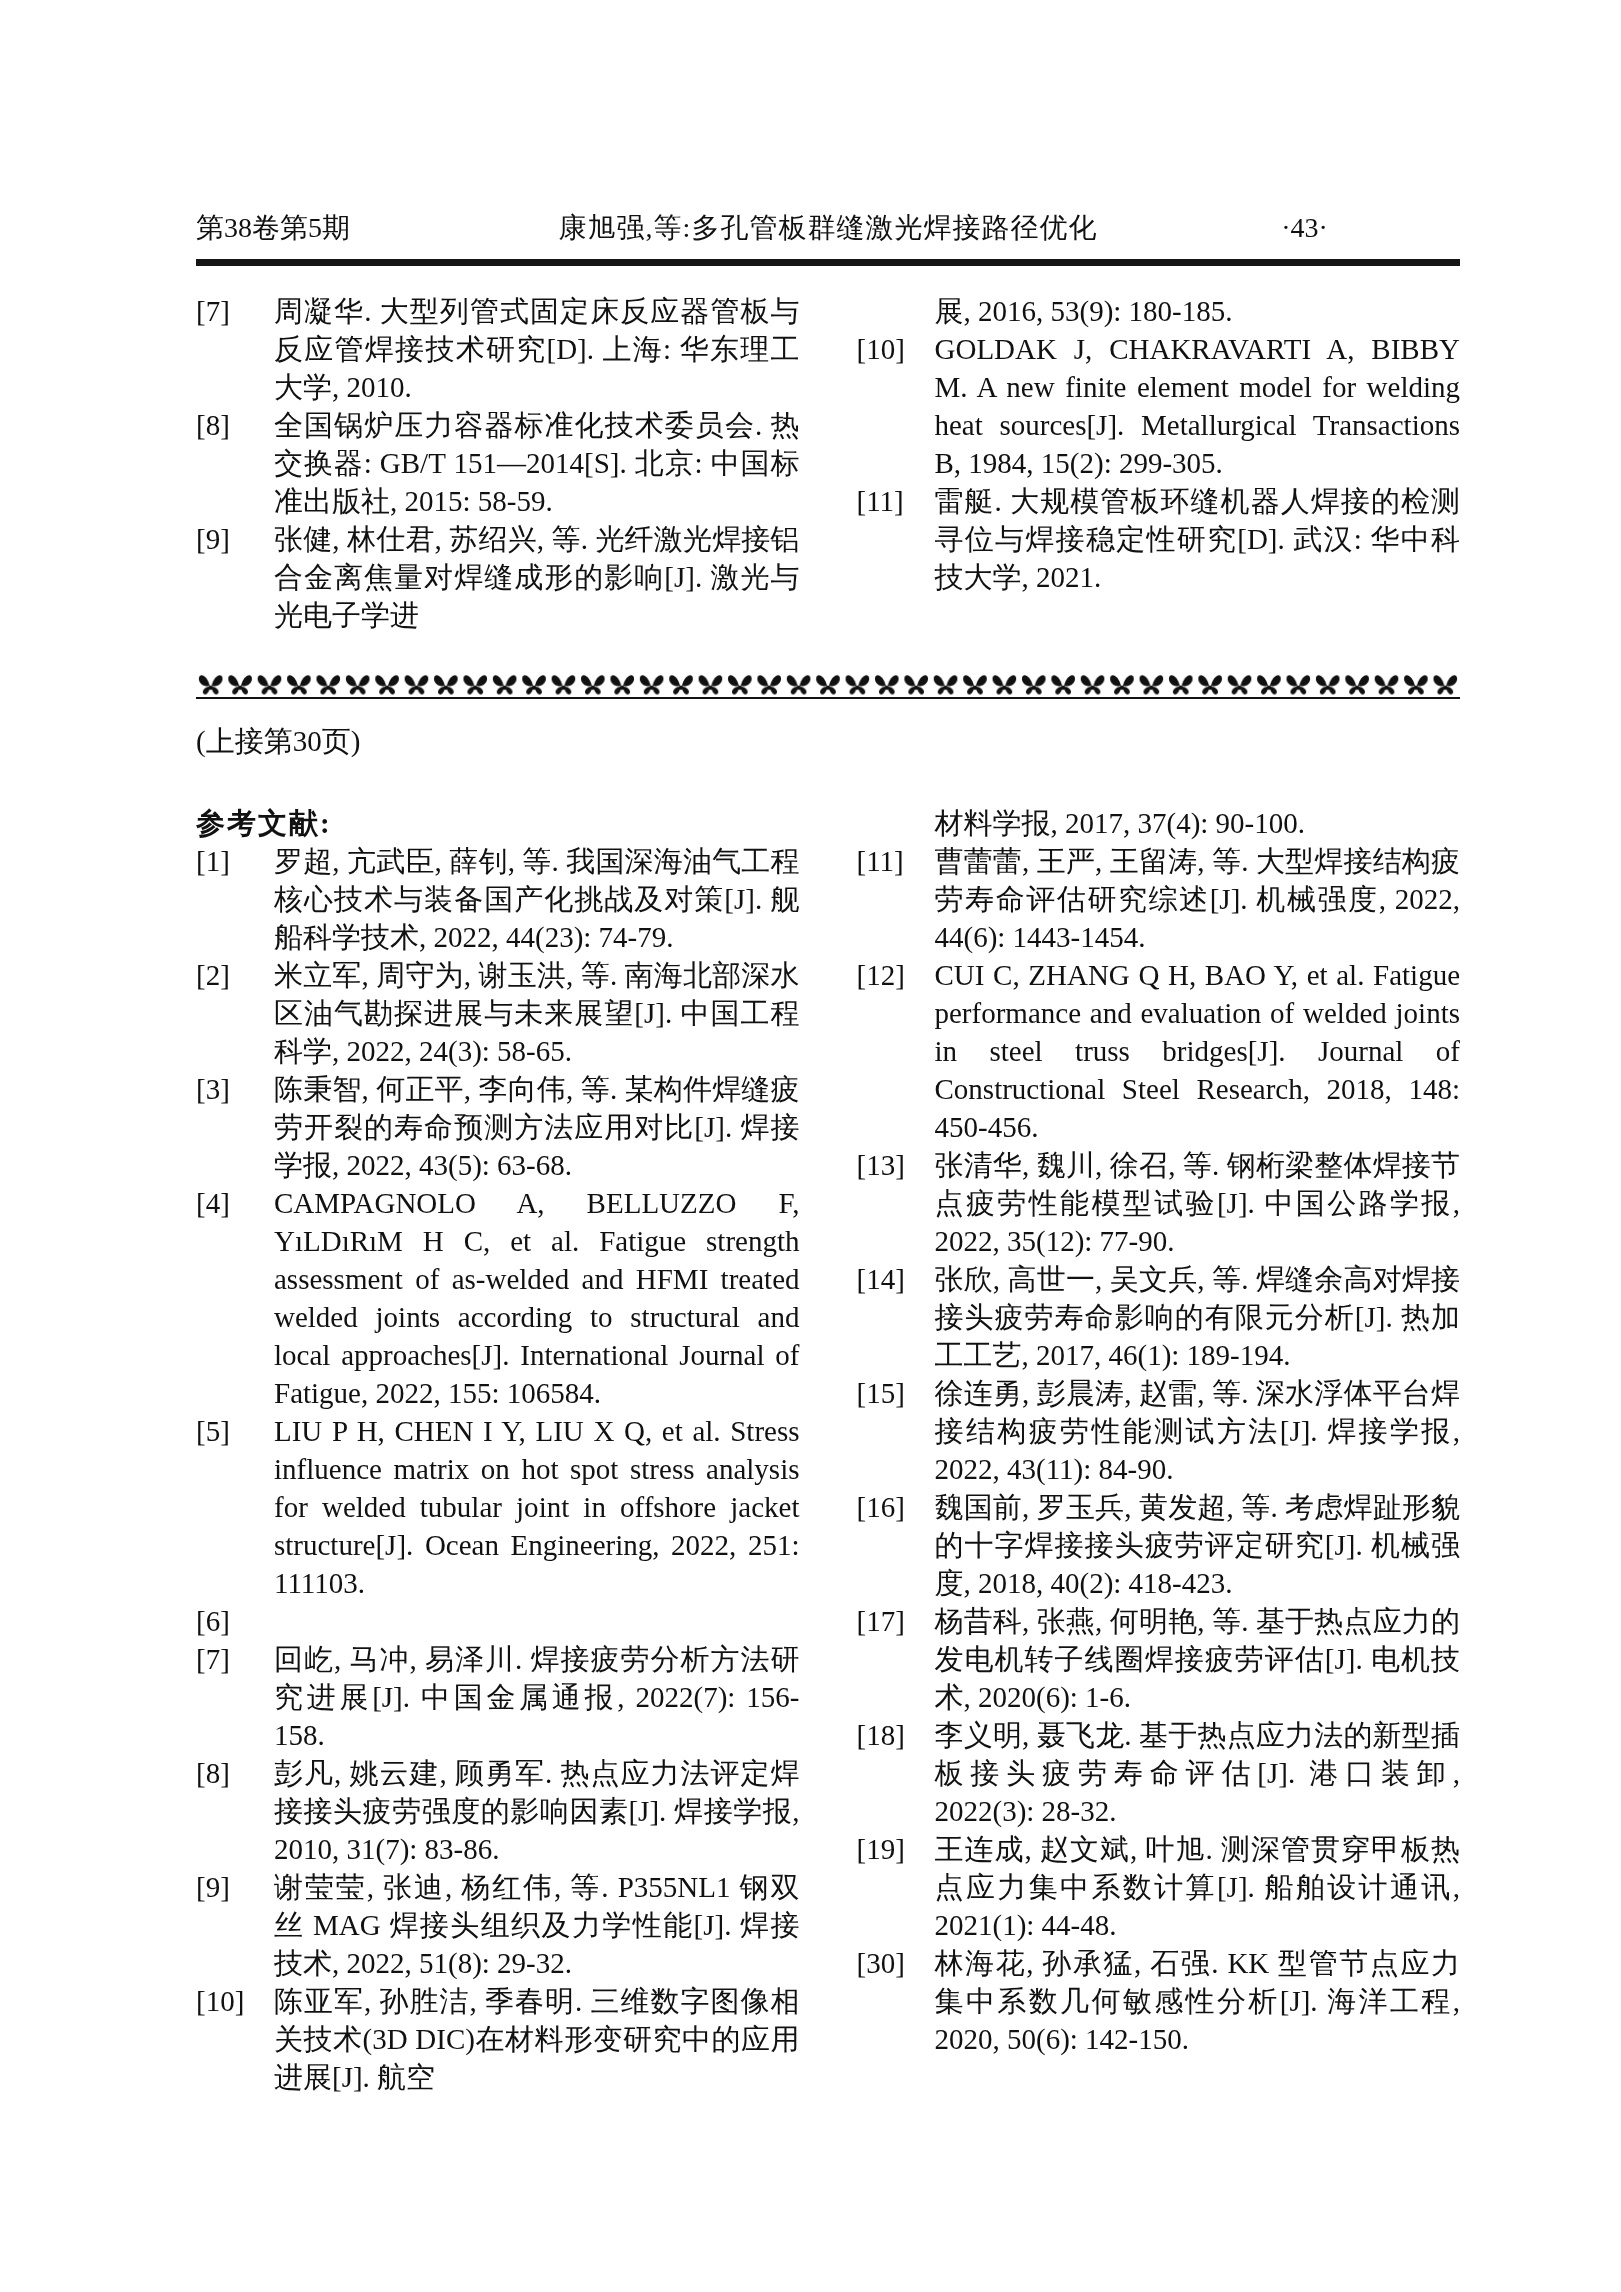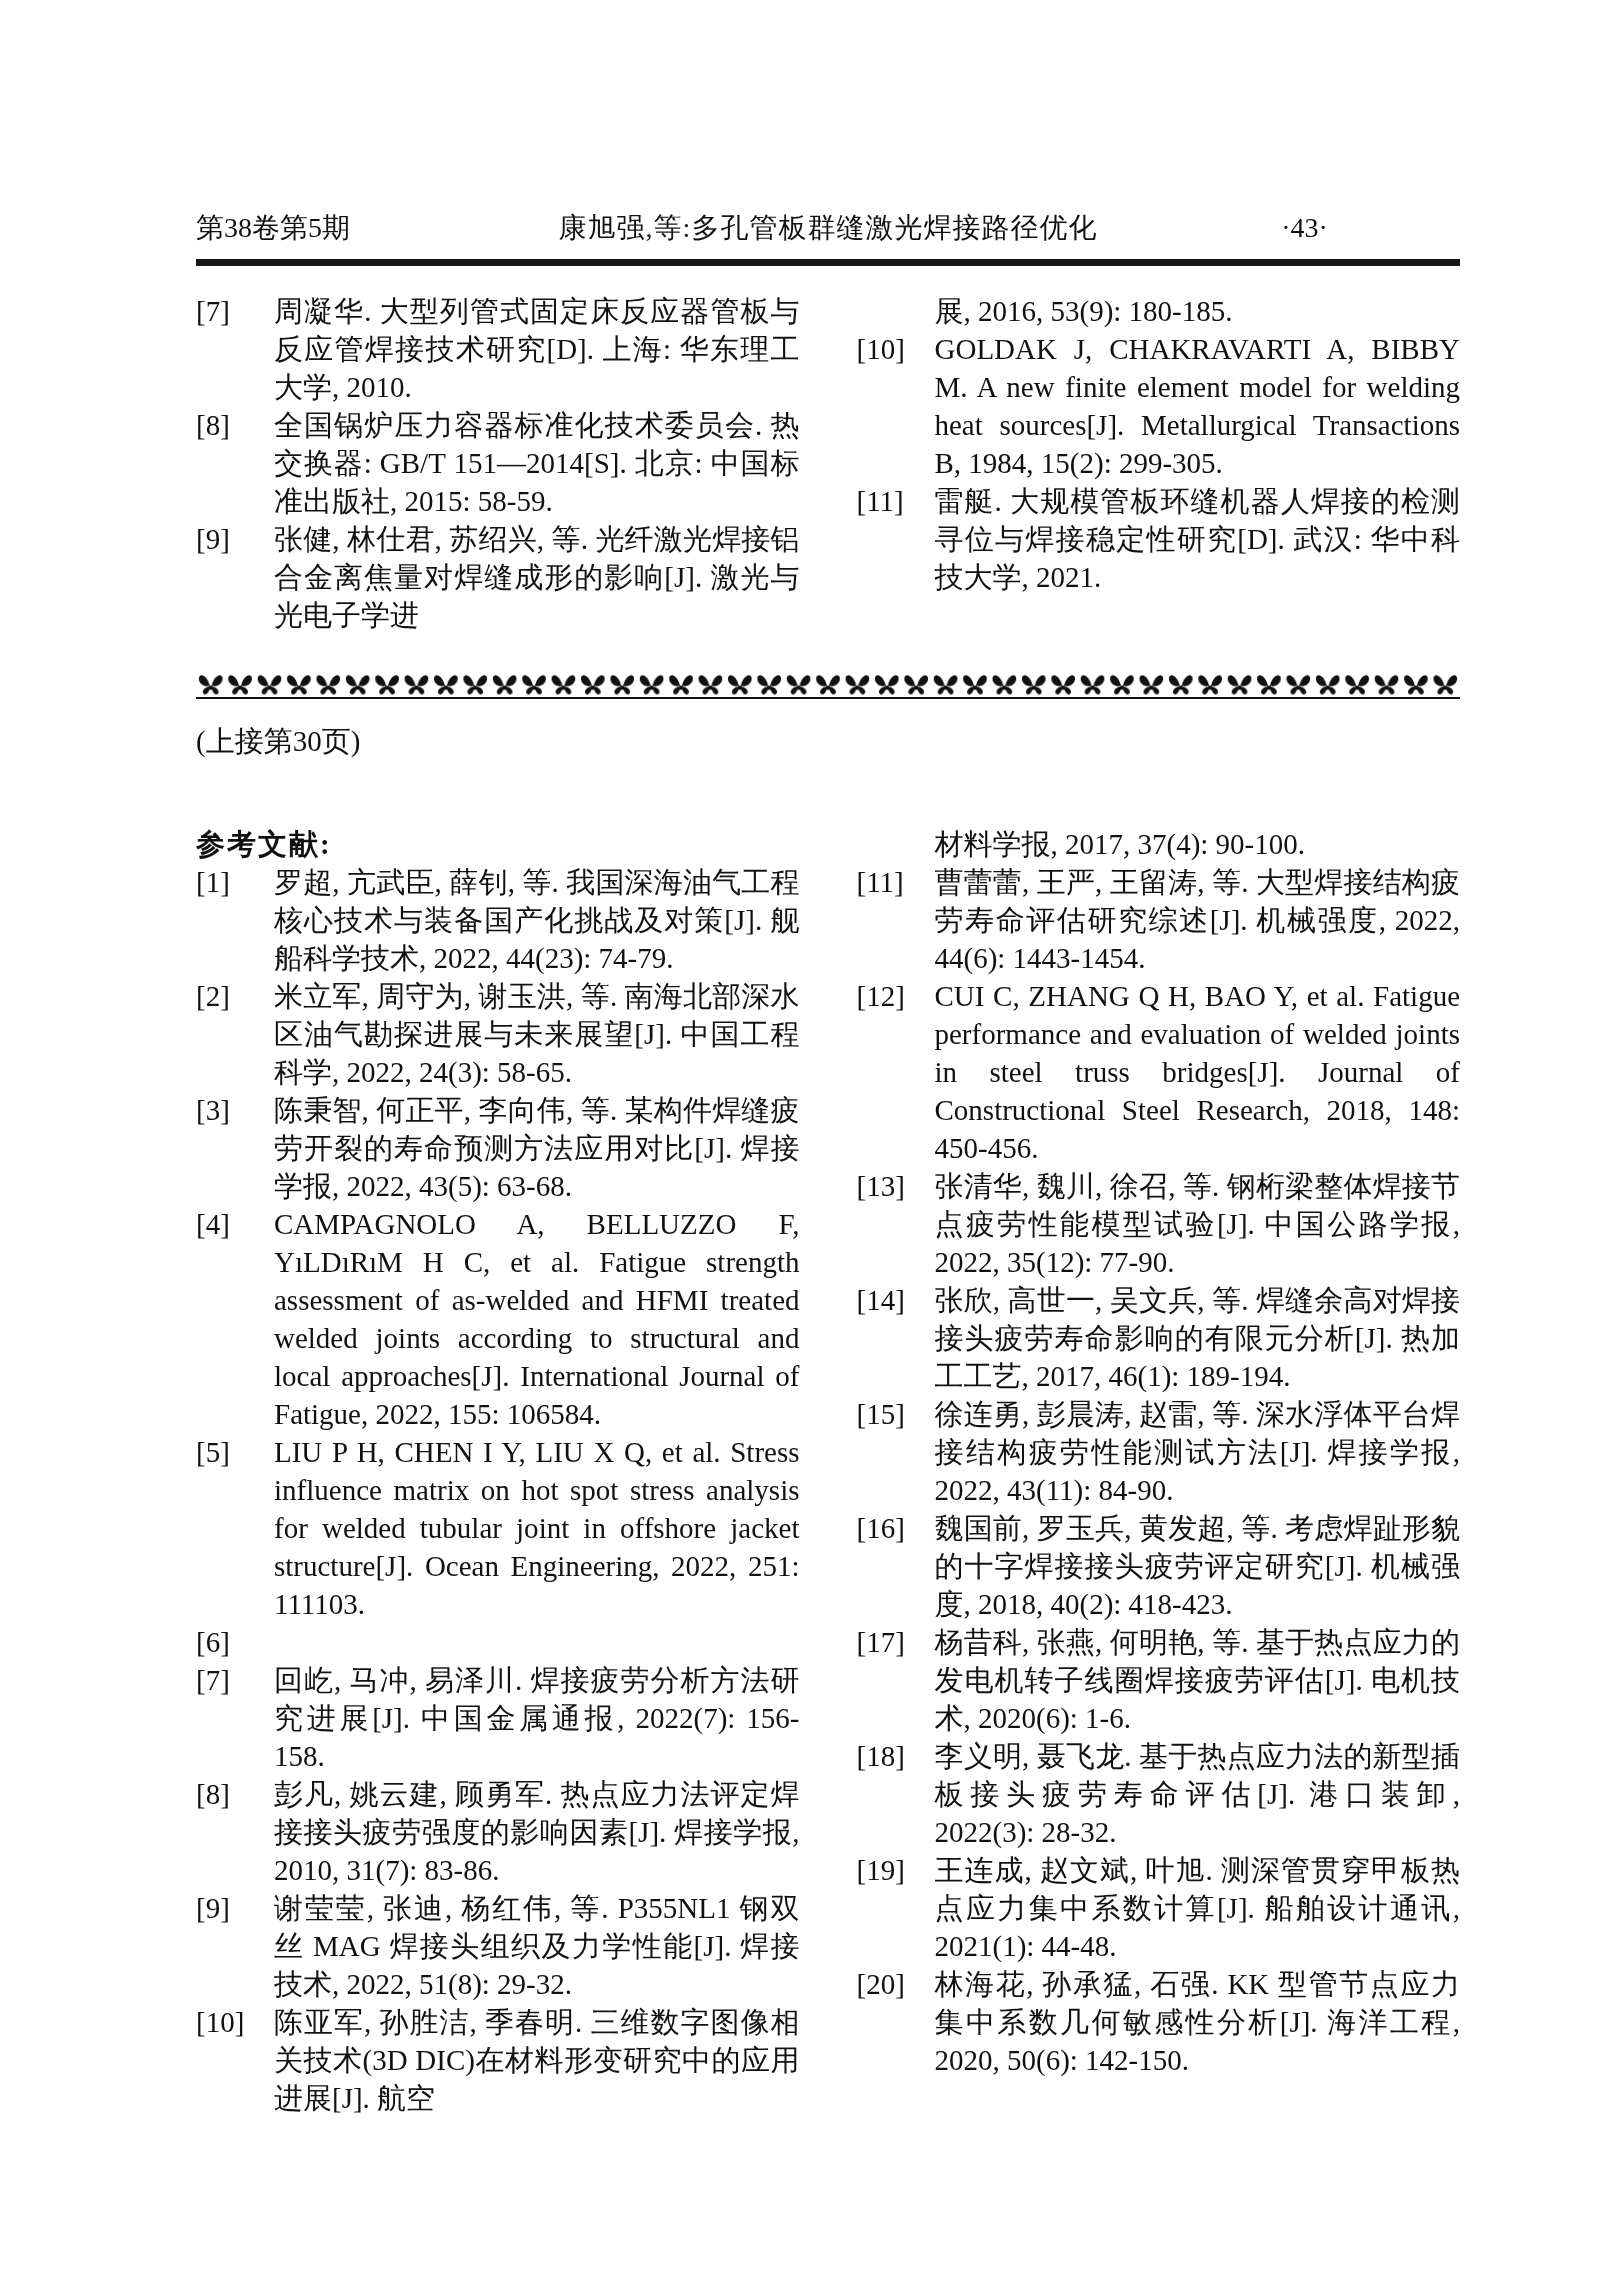--- a/index.html
+++ b/index.html
@@ -62,21 +62,21 @@
     margin-top: 37px;
     border-bottom: 2.9px solid #111111;
     line-height: 0;
   }
   .ornament-row svg { display: block; }
   .continued-note {
     margin-top: 23.5px;
     font-size: 29px;
     line-height: 39px;
   }
-  .refs-section { margin-top: 64px; }
+  .refs-section { margin-top: 43px; }
 </style>
 </head>
 <body>
 
 <div class="page">
 
   <div class="running-head">
     <div class="vol">第38卷第5期</div>
     <div class="ttl">康旭强,等:多孔管板群缝激光焊接路径优化</div>
     <div class="pg">·43·</div>
@@ -214,21 +214,21 @@
           </div>
           <div class="ref">
             <span class="ref-num">[18]</span>
             <div class="ref-text">李义明, 聂飞龙. 基于热点应力法的新型插板接头疲劳寿命评估[J]. 港口装卸, 2022(3): 28-32.</div>
           </div>
           <div class="ref">
             <span class="ref-num">[19]</span>
             <div class="ref-text">王连成, 赵文斌, 叶旭. 测深管贯穿甲板热点应力集中系数计算[J]. 船舶设计通讯, 2021(1): 44-48.</div>
           </div>
           <div class="ref">
-            <span class="ref-num">[20]</span>
+            <span class="ref-num">[30]</span>
             <div class="ref-text">林海花, 孙承猛, 石强. KK 型管节点应力集中系数几何敏感性分析[J]. 海洋工程, 2020, 50(6): 142-150.</div>
           </div>
         </div>
     </div>
   </div>
 
 </div>
 
 
 </body></html>

